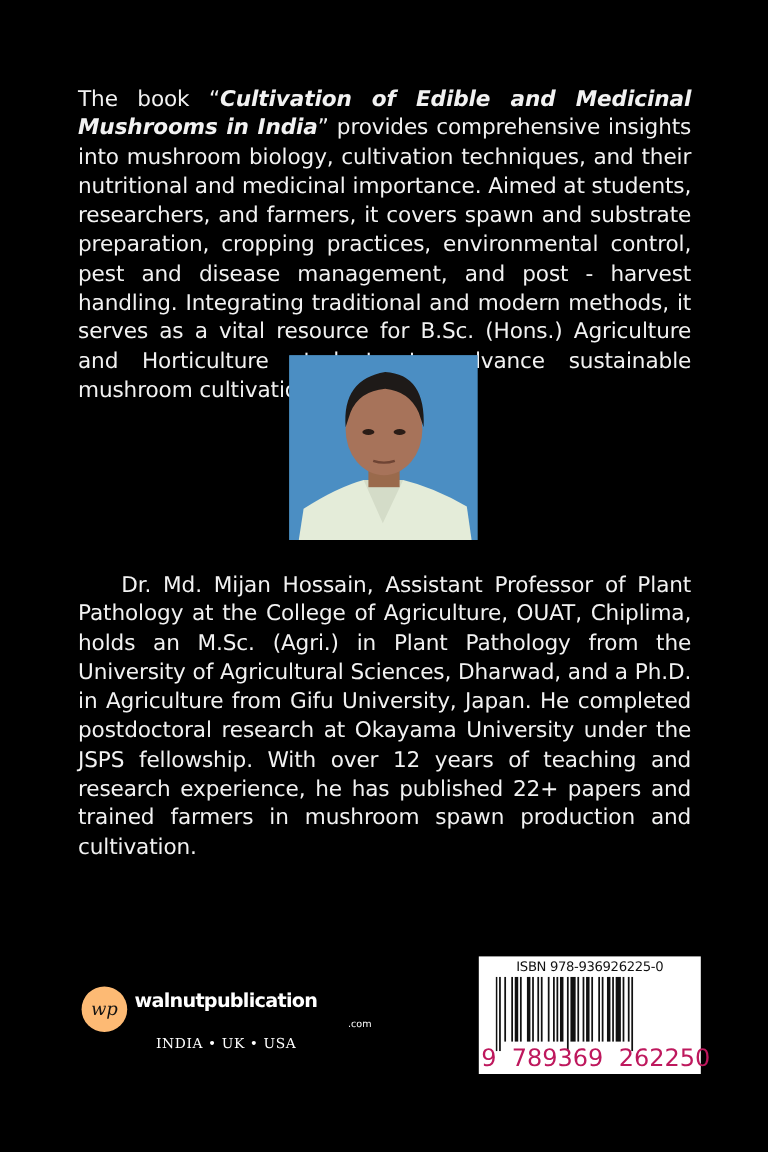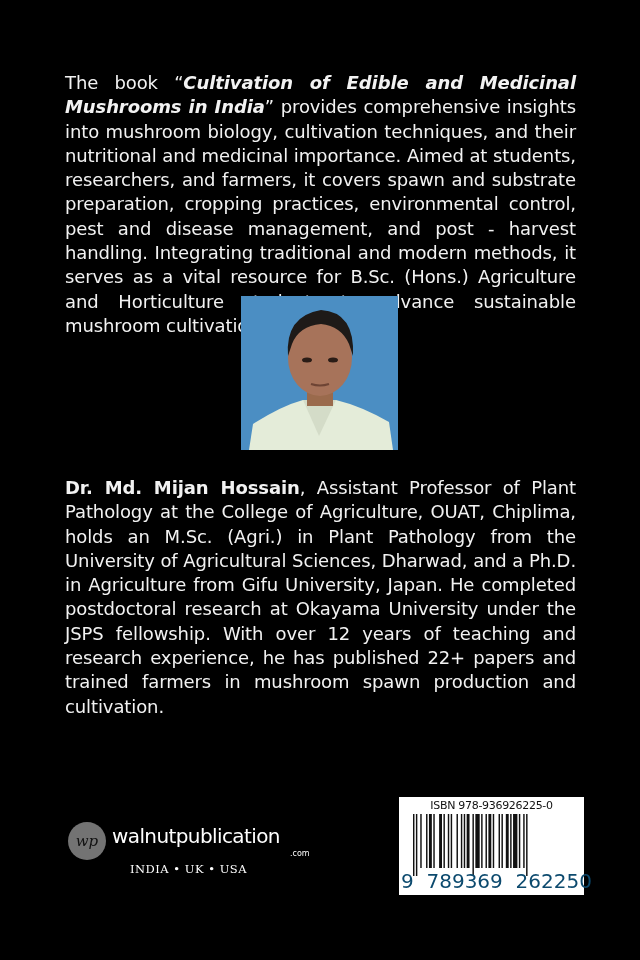--- a/index.html
+++ b/index.html
@@ -2,38 +2,38 @@
 <html><head>
 <meta charset="utf-8">
 <style>
   html, body { margin:0; padding:0; }
   body { width:640px; height:960px; background:#000; position:relative; overflow:hidden;
          font-family:"DejaVu Sans", sans-serif; color:#f2f2f2; }
   .para { position:absolute; left:65px; width:511px; font-size:18px; line-height:24.3px;
           text-align:justify; letter-spacing:-0.1px; }
   #p1 { top:53px; }
   #p2 { top:458px; }
-  .para b { font-weight:bold; }
+  .para b { font-weight:normal;margin-left:36px; }
   .para i { font-weight:bold; font-style:italic; }
   #photo { position:absolute; left:241px; top:296px; width:157px; height:154px; overflow:hidden;
            background:#4a8fc4; }
   #logo { position:absolute; left:68px; top:822px; width:260px; height:60px; }
   #logo-circle { position:absolute; left:0; top:0; width:38px; height:38px; border-radius:50%;
-                 background:#737373; color:#111; font-family:"DejaVu Serif", serif; font-style:italic;
+                 background:#fdba74; color:#111; font-family:"DejaVu Serif", serif; font-style:italic;
                  font-size:15px; line-height:38px; text-align:center; }
   #logo-name { position:absolute; left:44px; top:2px; font-family:"DejaVu Sans", sans-serif;
-               font-weight:normal; font-size:20px; color:#fff; letter-spacing:-0.6px; }
+               font-weight:bold; font-size:16px; color:#fff; letter-spacing:-0.6px; }
   #logo-com { position:absolute; left:222px; top:27px; font-size:8px; color:#fff; font-weight:normal; }
   #regions { position:absolute; left:130px; top:862px; font-family:"DejaVu Serif", serif;
              font-weight:normal; font-size:11.5px; color:#fff; letter-spacing:0.5px; }
   #barcode-box { position:absolute; left:399px; top:797px; width:185px; height:98px; background:#fff; }
   #isbn-text { position:absolute; left:0; top:2px; width:185px; text-align:center; color:#111;
                font-size:11px; letter-spacing:-0.3px; }
   #bars { position:absolute; left:14px; top:17px; width:164px; height:62px; }
-  #bar-digits { position:absolute; left:2px; top:72px; width:183px; color:#0c4a6e; font-size:20px;
+  #bar-digits { position:absolute; left:2px; top:72px; width:183px; color:#be185d; font-size:20px;
                 letter-spacing:0px; white-space:pre; }
 </style>
 </head>
 <body>
 
 <p class="para" id="p1"><span>The book “</span><i>Cultivation of Edible and Medicinal Mushrooms in India</i><span>” provides comprehensive insights into mushroom biology, cultivation techniques, and their nutritional and medicinal importance. Aimed at students, researchers, and farmers, it covers spawn and substrate preparation, cropping practices, environmental control, pest and disease management, and post - harvest handling. Integrating traditional and modern methods, it serves as a vital resource for B.Sc. (Hons.) Agriculture and Horticulture students to advance sustainable mushroom cultivation.</span></p>
 
 <div id="photo">
   <svg width="157" height="154" viewBox="0 0 157 154">
     <rect width="157" height="154" fill="#4b8ec3"></rect>

